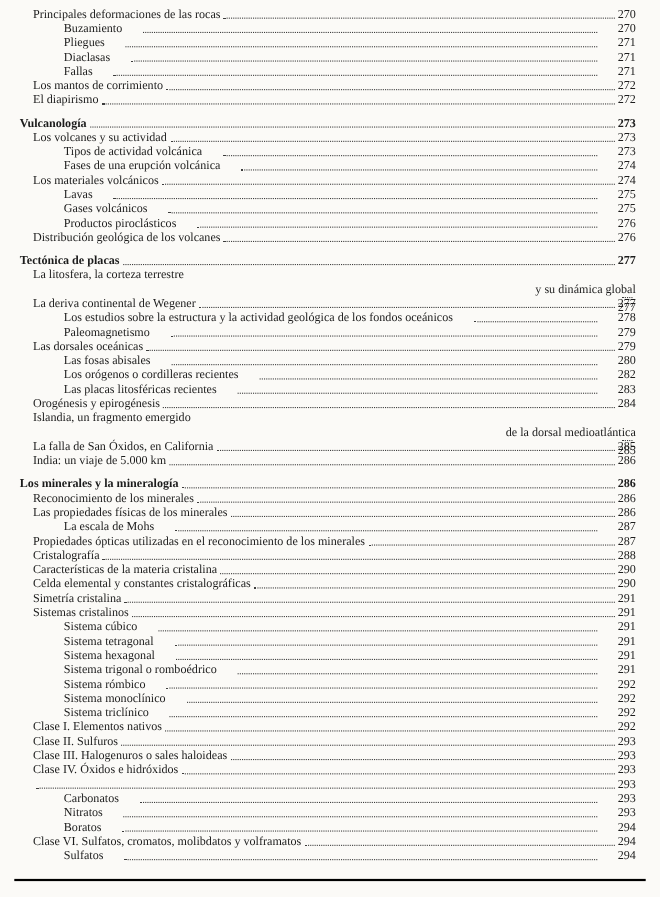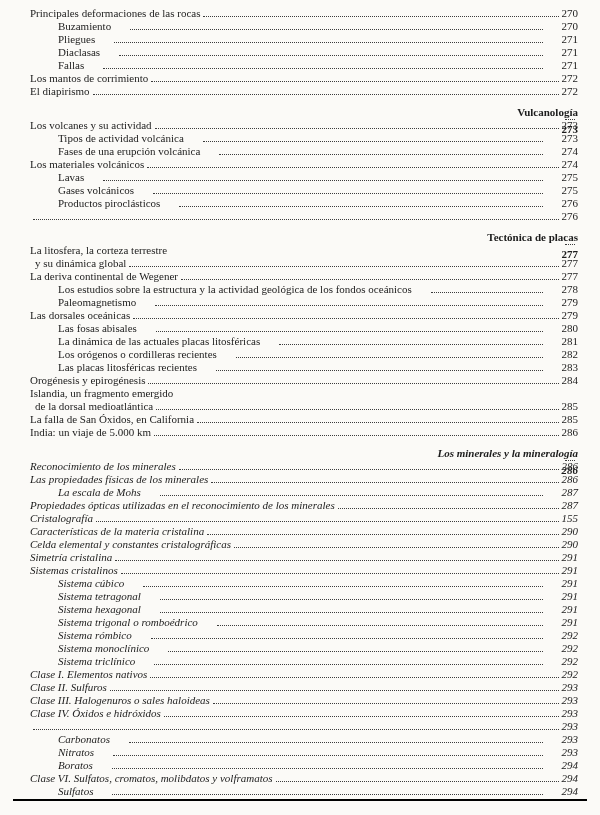--- a/index.html
+++ b/index.html
@@ -13,33 +13,33 @@
       overflow: hidden;
     }
     .page {
       position: relative;
       width: 600px;
       height: 815px;
       background: #fbfaf7;
     }
     .toc { padding: 7px 22px 0 18px; }
     .toc-section { margin-bottom: 8px; }
-    .toc-section:last-child { margin-bottom: 16px; font-style: italic; }
+    .toc-section:last-child { margin-bottom: 16px; }
     .toc-line {
       display: flex;
       align-items: flex-end;
       font-size: 11px;
       line-height: 13px;
       height: 13px;
       white-space: nowrap;
     }
-    .indent-0 { padding-left: 0; flex-direction: column; }
+    .indent-0 { padding-left: 0; }
     .indent-1 { padding-left: 12px; text-align: center; }
     .indent-2 { padding-left: 40px; gap: 16px; }
-    .cont { padding-left: 17px; }
+    .cont { padding-left: 17px; flex-direction: column; }
     .bold { font-weight: 700; }
     .label { white-space: nowrap; }
     .dots {
       flex: 1 1 auto;
       min-width: 10px;
       border-bottom: 1px dotted #3c3c3c;
       margin: 0 3px 3px 3px;
       height: 1px;
     }
     .page-num { white-space: nowrap; }
@@ -129,20 +129,21 @@
           <span class="label">Gases volcánicos</span>
           <span class="dots"></span>
           <span class="page-num">275</span>
         </div>
         <div class="toc-line indent-2">
           <span class="label">Productos piroclásticos</span>
           <span class="dots"></span>
           <span class="page-num">276</span>
         </div>
         <div class="toc-line indent-1">
+          <span class="label">Distribución geológica de los volcanes</span>
           <span class="dots"></span>
           <span class="page-num">276</span>
         </div>
       </div>
       <div class="toc-section">
         <div class="toc-line indent-0 bold">
           <span class="label">Tectónica de placas</span>
           <span class="dots"></span>
           <span class="page-num">277</span>
         </div>
@@ -173,25 +174,20 @@
           <span class="label">Las dorsales oceánicas</span>
           <span class="dots"></span>
           <span class="page-num">279</span>
         </div>
         <div class="toc-line indent-2">
           <span class="label">Las fosas abisales</span>
           <span class="dots"></span>
           <span class="page-num">280</span>
         </div>
         <div class="toc-line indent-2">
-          <span class="label">La dinámica de las actuales placas litosféricas</span>
-          <span class="dots"></span>
-          <span class="page-num">281</span>
-        </div>
-        <div class="toc-line indent-2">
           <span class="label">Los orógenos o cordilleras recientes</span>
           <span class="dots"></span>
           <span class="page-num">282</span>
         </div>
         <div class="toc-line indent-2">
           <span class="label">Las placas litosféricas recientes</span>
           <span class="dots"></span>
           <span class="page-num">283</span>
         </div>
         <div class="toc-line indent-1">
@@ -240,21 +236,21 @@
           <span class="page-num">287</span>
         </div>
         <div class="toc-line indent-1">
           <span class="label">Propiedades ópticas utilizadas en el reconocimiento de los minerales</span>
           <span class="dots"></span>
           <span class="page-num">287</span>
         </div>
         <div class="toc-line indent-1">
           <span class="label">Cristalografía</span>
           <span class="dots"></span>
-          <span class="page-num">155</span>
+          <span class="page-num">288</span>
         </div>
         <div class="toc-line indent-1">
           <span class="label">Características de la materia cristalina</span>
           <span class="dots"></span>
           <span class="page-num">290</span>
         </div>
         <div class="toc-line indent-1">
           <span class="label">Celda elemental y constantes cristalográficas</span>
           <span class="dots"></span>
           <span class="page-num">290</span>

